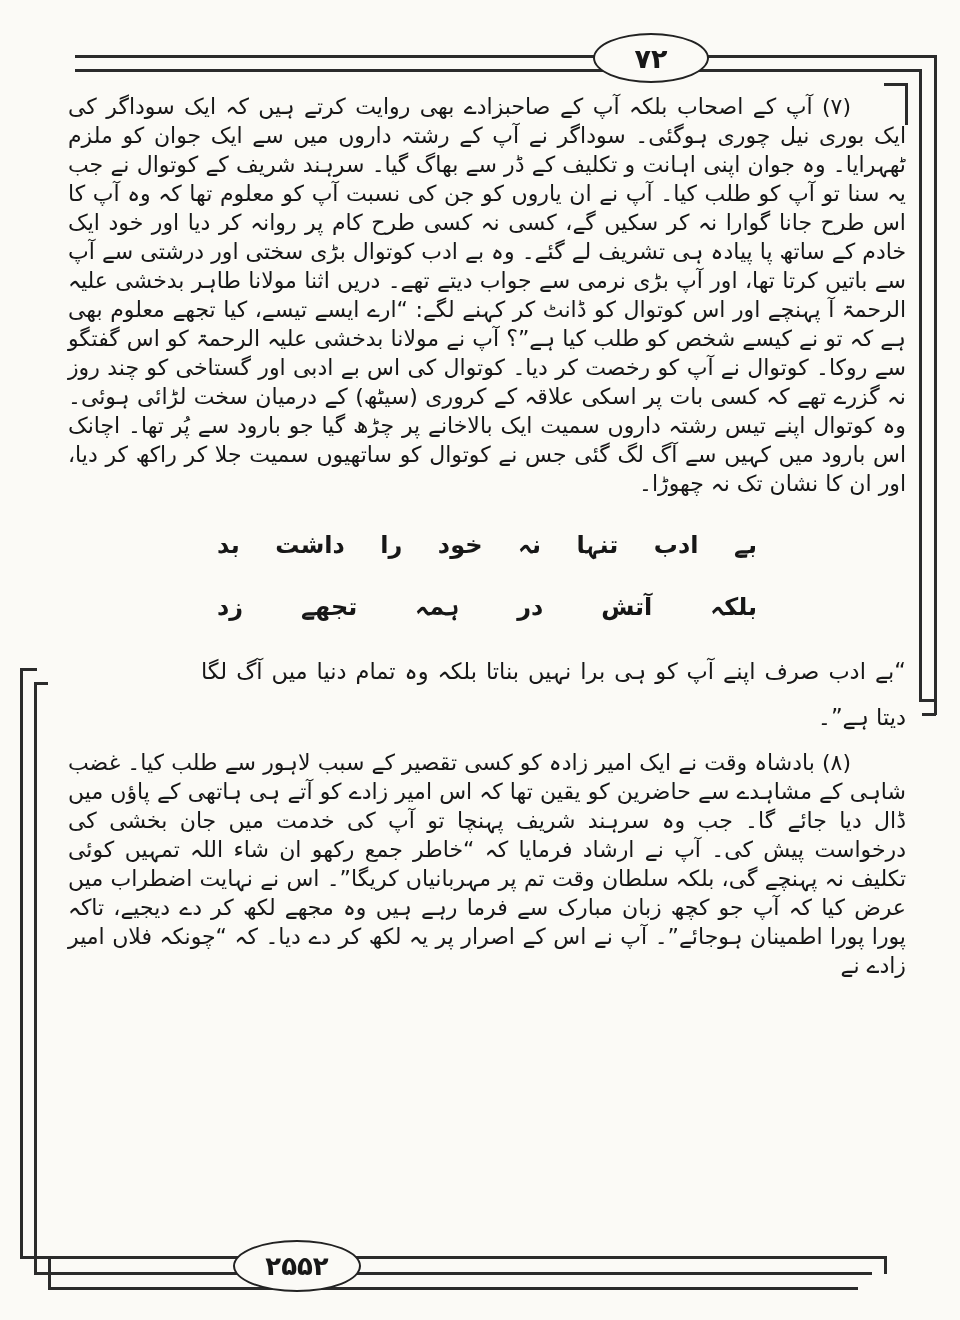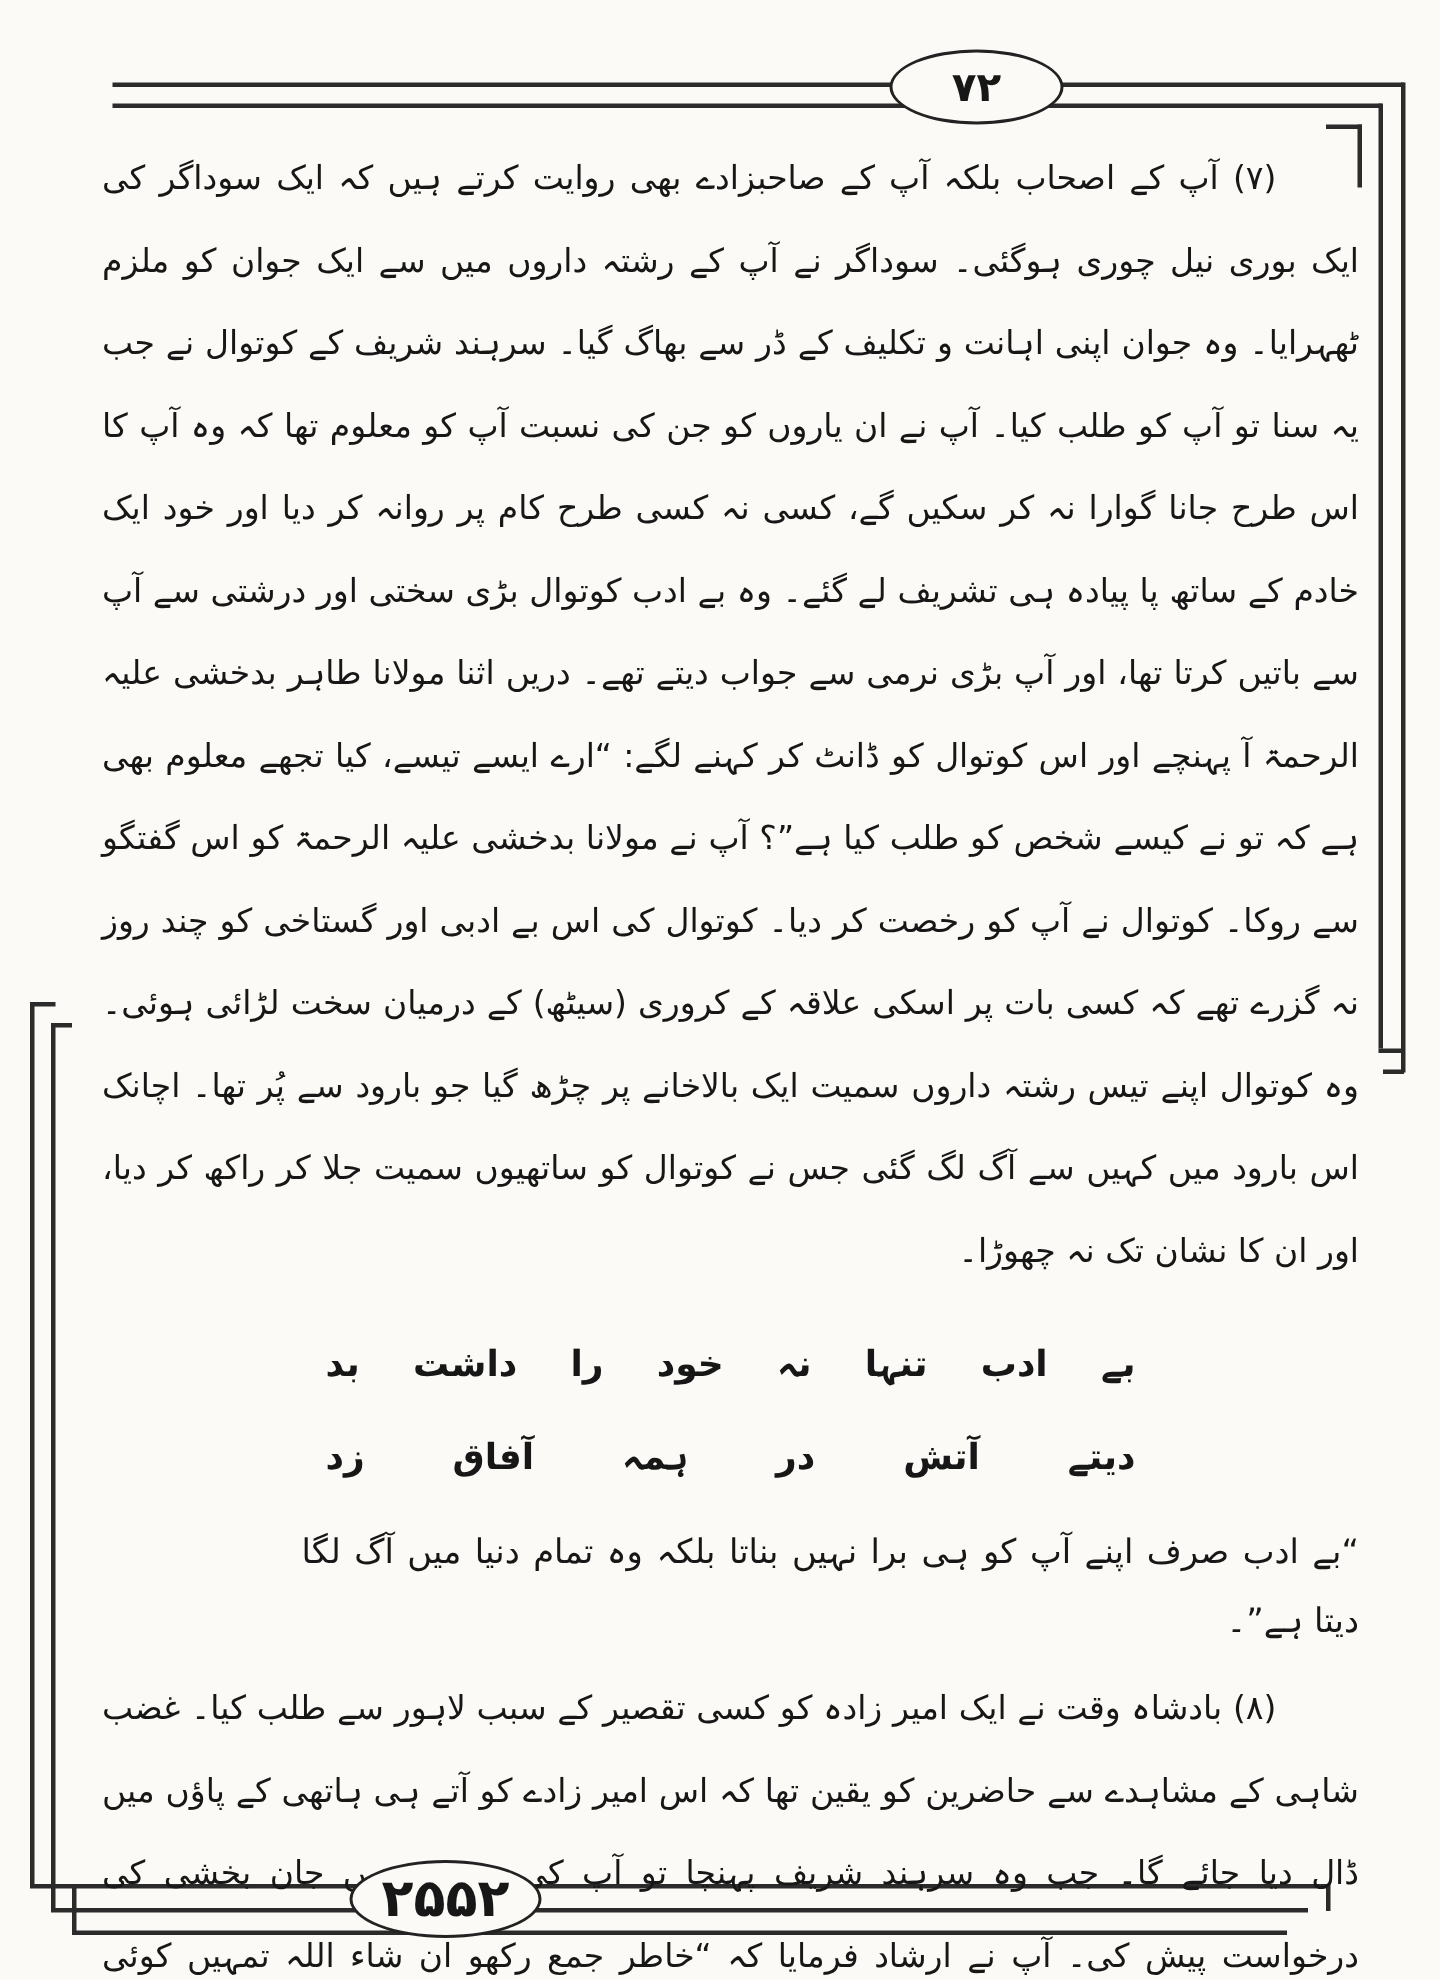--- a/index.html
+++ b/index.html
@@ -12,28 +12,28 @@
   }
   .hline{position:absolute;height:2.5px;background:#2b2b2b;}
   .vline{position:absolute;width:2.5px;background:#2b2b2b;}
   .badge{
     position:absolute;z-index:5;background:#fbfaf6;
     border:2.5px solid #222;border-radius:50%;
     display:flex;align-items:center;justify-content:center;
     font-weight:bold;
   }
   .badge-top{left:593px;top:33px;width:112px;height:46px;font-size:27px;text-align:right;}
-  .badge-bottom{left:233px;top:1240px;width:124px;height:48px;font-size:35px;}
+  .badge-bottom{left:233px;top:1240px;width:124px;height:48px;font-size:26px;}
   .text-area{
     position:absolute;left:68px;top:92px;width:838px;
     direction:rtl;
   }
   .para{
     margin:0;
-    font-size:22px;line-height:55px;
+    font-size:22px;line-height:29px;
     text-align:justify;
     text-indent:55px;
   }
   .couplet{margin:16px auto 10px auto;width:540px;}
   .couplet-line{
     direction:rtl;
     font-size:24px;font-weight:bold;line-height:62px;
     text-align:justify;text-align-last:justify;
   }
   .translation{
@@ -72,21 +72,21 @@
   <div class="badge badge-top">
     <span>۷۲</span>
   </div>
 
   <div class="text-area">
 
     <p class="para">(۷) آپ کے اصحاب بلکہ آپ کے صاحبزادے بھی روایت کرتے ہیں کہ ایک سوداگر کی ایک بوری نیل چوری ہوگئی۔ سوداگر نے آپ کے رشتہ داروں میں سے ایک جوان کو ملزم ٹھہرایا۔ وہ جوان اپنی اہانت و تکلیف کے ڈر سے بھاگ گیا۔ سرہند شریف کے کوتوال نے جب یہ سنا تو آپ کو طلب کیا۔ آپ نے ان یاروں کو جن کی نسبت آپ کو معلوم تھا کہ وہ آپ کا اس طرح جانا گوارا نہ کر سکیں گے، کسی نہ کسی طرح کام پر روانہ کر دیا اور خود ایک خادم کے ساتھ پا پیادہ ہی تشریف لے گئے۔ وہ بے ادب کوتوال بڑی سختی اور درشتی سے آپ سے باتیں کرتا تھا، اور آپ بڑی نرمی سے جواب دیتے تھے۔ دریں اثنا مولانا طاہر بدخشی علیہ الرحمۃ آ پہنچے اور اس کوتوال کو ڈانٹ کر کہنے لگے: “ارے ایسے تیسے، کیا تجھے معلوم بھی ہے کہ تو نے کیسے شخص کو طلب کیا ہے”؟ آپ نے مولانا بدخشی علیہ الرحمۃ کو اس گفتگو سے روکا۔ کوتوال نے آپ کو رخصت کر دیا۔ کوتوال کی اس بے ادبی اور گستاخی کو چند روز نہ گزرے تھے کہ کسی بات پر اسکی علاقہ کے کروری (سیٹھ) کے درمیان سخت لڑائی ہوئی۔ وہ کوتوال اپنے تیس رشتہ داروں سمیت ایک بالاخانے پر چڑھ گیا جو بارود سے پُر تھا۔ اچانک اس بارود میں کہیں سے آگ لگ گئی جس نے کوتوال کو ساتھیوں سمیت جلا کر راکھ کر دیا، اور ان کا نشان تک نہ چھوڑا۔</p>
 
     <div class="couplet">
       <div class="couplet-line">بے ادب تنہا نہ خود را داشت بد</div>
-      <div class="couplet-line">دیتے آتش در ہمہ آفاق زد</div>
+      <div class="couplet-line">بلکہ آتش در ہمہ تجھے زد</div>
     </div>
 
     <p class="translation">“بے ادب صرف اپنے آپ کو ہی برا نہیں بناتا بلکہ وہ تمام دنیا میں آگ لگا دیتا ہے”۔</p>
 
     <p class="para para-8">(۸) بادشاہ وقت نے ایک امیر زادہ کو کسی تقصیر کے سبب لاہور سے طلب کیا۔ غضب شاہی کے مشاہدے سے حاضرین کو یقین تھا کہ اس امیر زادے کو آتے ہی ہاتھی کے پاؤں میں ڈال دیا جائے گا۔ جب وہ سرہند شریف پہنچا تو آپ کی خدمت میں جان بخشی کی درخواست پیش کی۔ آپ نے ارشاد فرمایا کہ “خاطر جمع رکھو ان شاء اللہ تمہیں کوئی تکلیف نہ پہنچے گی، بلکہ سلطان وقت تم پر مہربانیاں کریگا”۔ اس نے نہایت اضطراب میں عرض کیا کہ آپ جو کچھ زبان مبارک سے فرما رہے ہیں وہ مجھے لکھ کر دے دیجیے، تاکہ پورا پورا اطمینان ہوجائے”۔ آپ نے اس کے اصرار پر یہ لکھ کر دے دیا۔ کہ “چونکہ فلاں امیر زادے نے</p>
 
   </div>
 
   <div class="badge badge-bottom">
     <span>۲۵۵۲</span>

